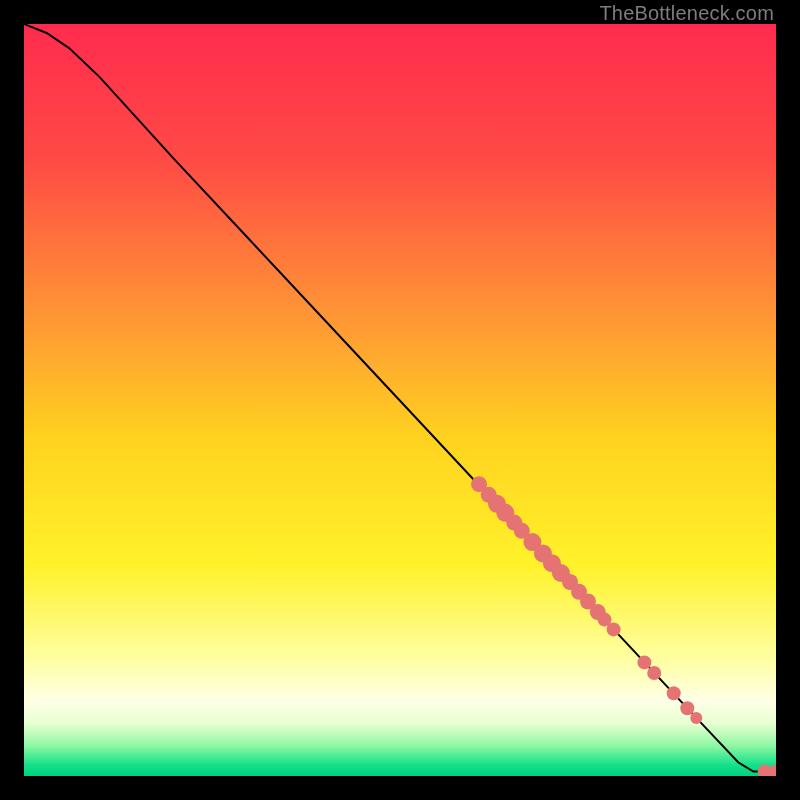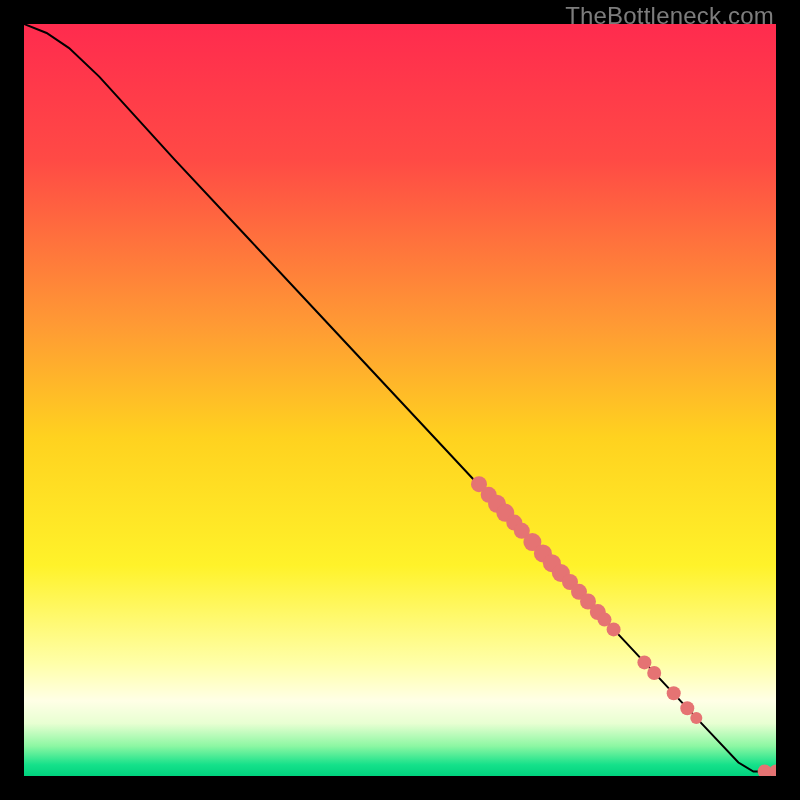--- a/index.html
+++ b/index.html
@@ -17,21 +17,21 @@
     top: 24px;
     width: 752px;
     height: 752px;
     background: #000;
   }
   .watermark {
     position: absolute;
     top: 2px;
     right: 26px;
     color: #7d7d7d;
-    font-size: 24px;
+    font-size: 20px;
     font-weight: 500;
     letter-spacing: 0.2px;
   }
   svg { display: block; }
 </style>
 </head>
 <body>
 
 <div class="watermark">TheBottleneck.com</div>
 

